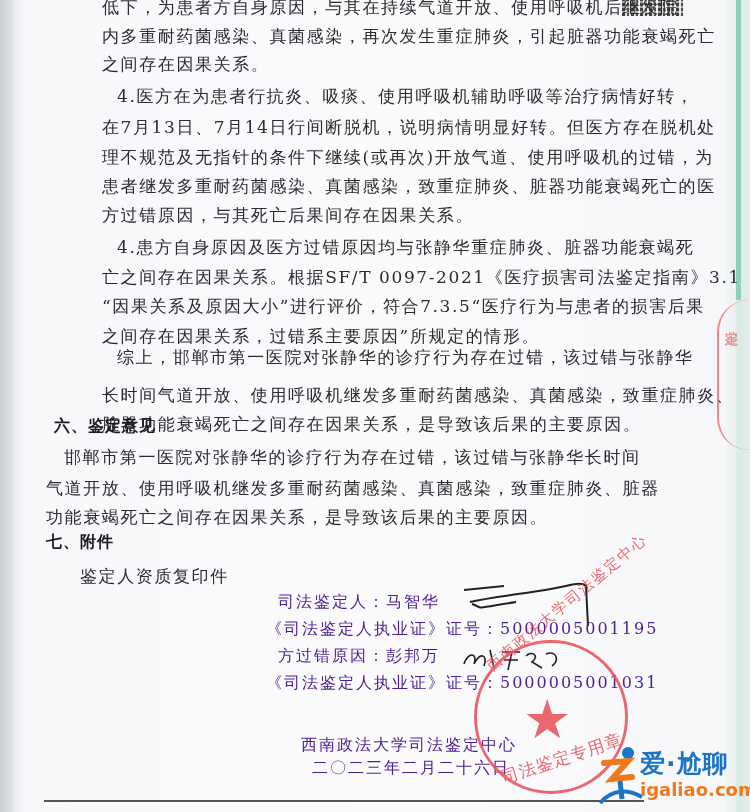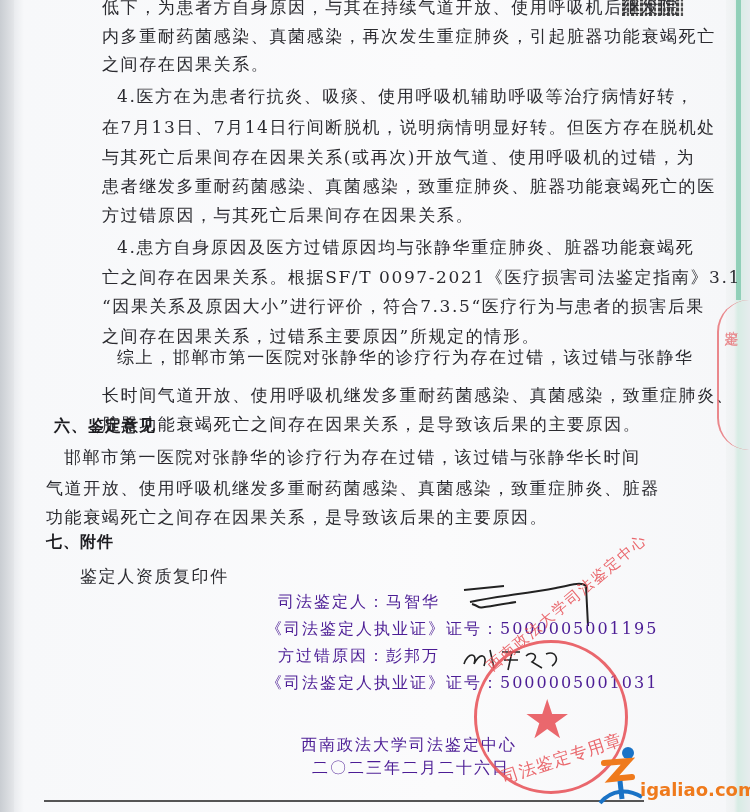--- a/index.html
+++ b/index.html
@@ -105,21 +105,21 @@
   </div>
 
 <div class="qr"></div>
 
 <div class="line" style="top:-4px;left:102px">低下，为患者方自身原因，与其在持续气道开放、使用呼吸机后继发院</div>
 <div class="line" style="top:25px;left:102px">内多重耐药菌感染、真菌感染，再次发生重症肺炎，引起脏器功能衰竭死亡</div>
 <div class="line" style="top:53px;left:102px">之间存在因果关系。</div>
 
 <div class="line" style="top:85px;left:117px">4.医方在为患者行抗炎、吸痰、使用呼吸机辅助呼吸等治疗病情好转，</div>
 <div class="line" style="top:116px">在7月13日、7月14日行间断脱机，说明病情明显好转。但医方存在脱机处</div>
-<div class="line" style="top:146px">与其死亡后果间存在因果关系(或再次)开放气道、使用呼吸机的过错，为</div>
+<div class="line" style="top:146px">理不规范及无指针的条件下继续(或再次)开放气道、使用呼吸机的过错，为</div>
 <div class="line" style="top:175px">患者继发多重耐药菌感染、真菌感染，致重症肺炎、脏器功能衰竭死亡的医</div>
 <div class="line" style="top:204px">方过错原因，与其死亡后果间存在因果关系。</div>
 
 <div class="line" style="top:236px;left:117px">4.患方自身原因及医方过错原因均与张静华重症肺炎、脏器功能衰竭死</div>
 <div class="line" style="top:266px;left:102px">亡之间存在因果关系。根据SF/T 0097-2021《医疗损害司法鉴定指南》3.1</div>
 <div class="line" style="top:295px;left:102px">“因果关系及原因大小”进行评价，符合7.3.5“医疗行为与患者的损害后果</div>
 <div class="line" style="top:325px;left:102px">之间存在因果关系，过错系主要原因”所规定的情形。</div>
 
 <div class="line" style="top:346px;left:117px">综上，邯郸市第一医院对张静华的诊疗行为存在过错，该过错与张静华</div>
 <div class="line" style="top:384px">长时间气道开放、使用呼吸机继发多重耐药菌感染、真菌感染，致重症肺炎、</div>
@@ -158,14 +158,15 @@
 
 <div class="bottom-rule"></div>
 
 <div class="watermark">
   <svg class="wm-icon" viewBox="0 0 46 60">
     <circle cx="30" cy="8" r="6" fill="#1a73c6"></circle>
     <path d="M6 18 L30 16 L14 34 L34 32" stroke="#ef7a1c" stroke-width="6" fill="none" stroke-linecap="round"></path>
     <path d="M2 58 C14 44, 30 44, 44 52" stroke="#1a73c6" stroke-width="4" fill="none"></path>
     <path d="M22 36 L24 54" stroke="#1a73c6" stroke-width="5"></path>
   </svg>
+  <div class="wm-title">爱·尬聊</div>
   <div class="wm-url">igaliao.com</div>
 </div>
 
 </body></html>

